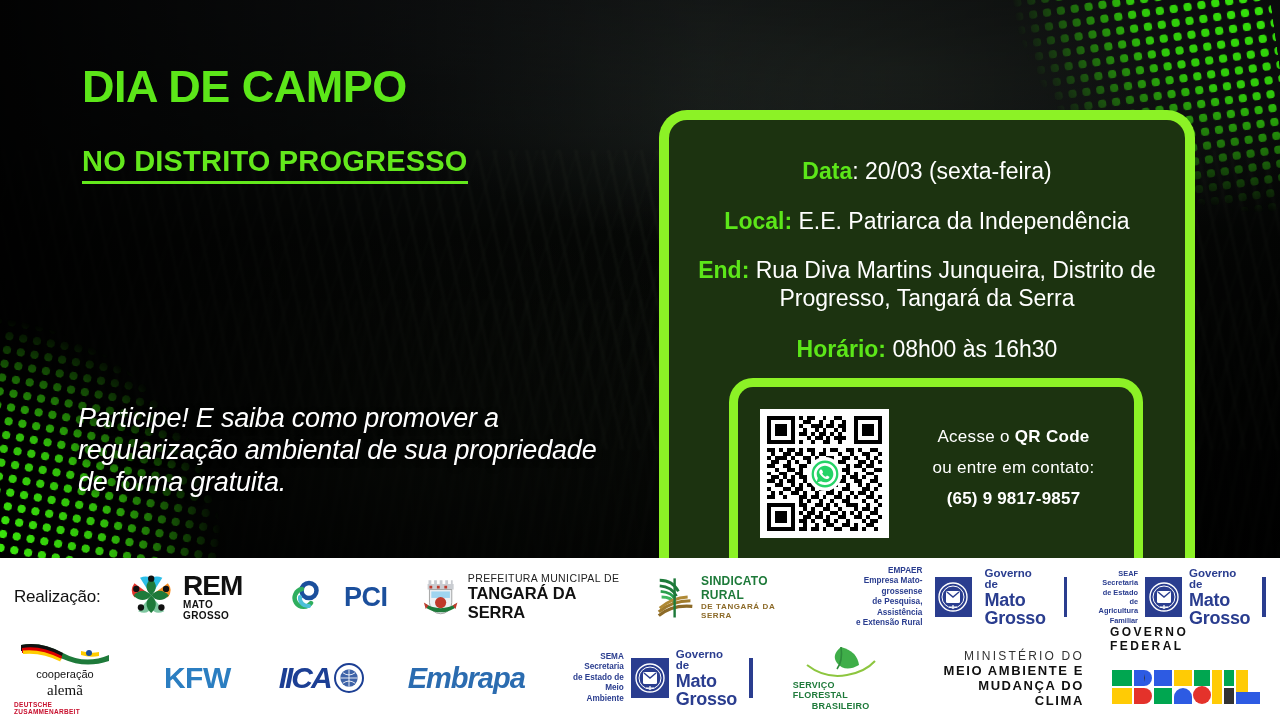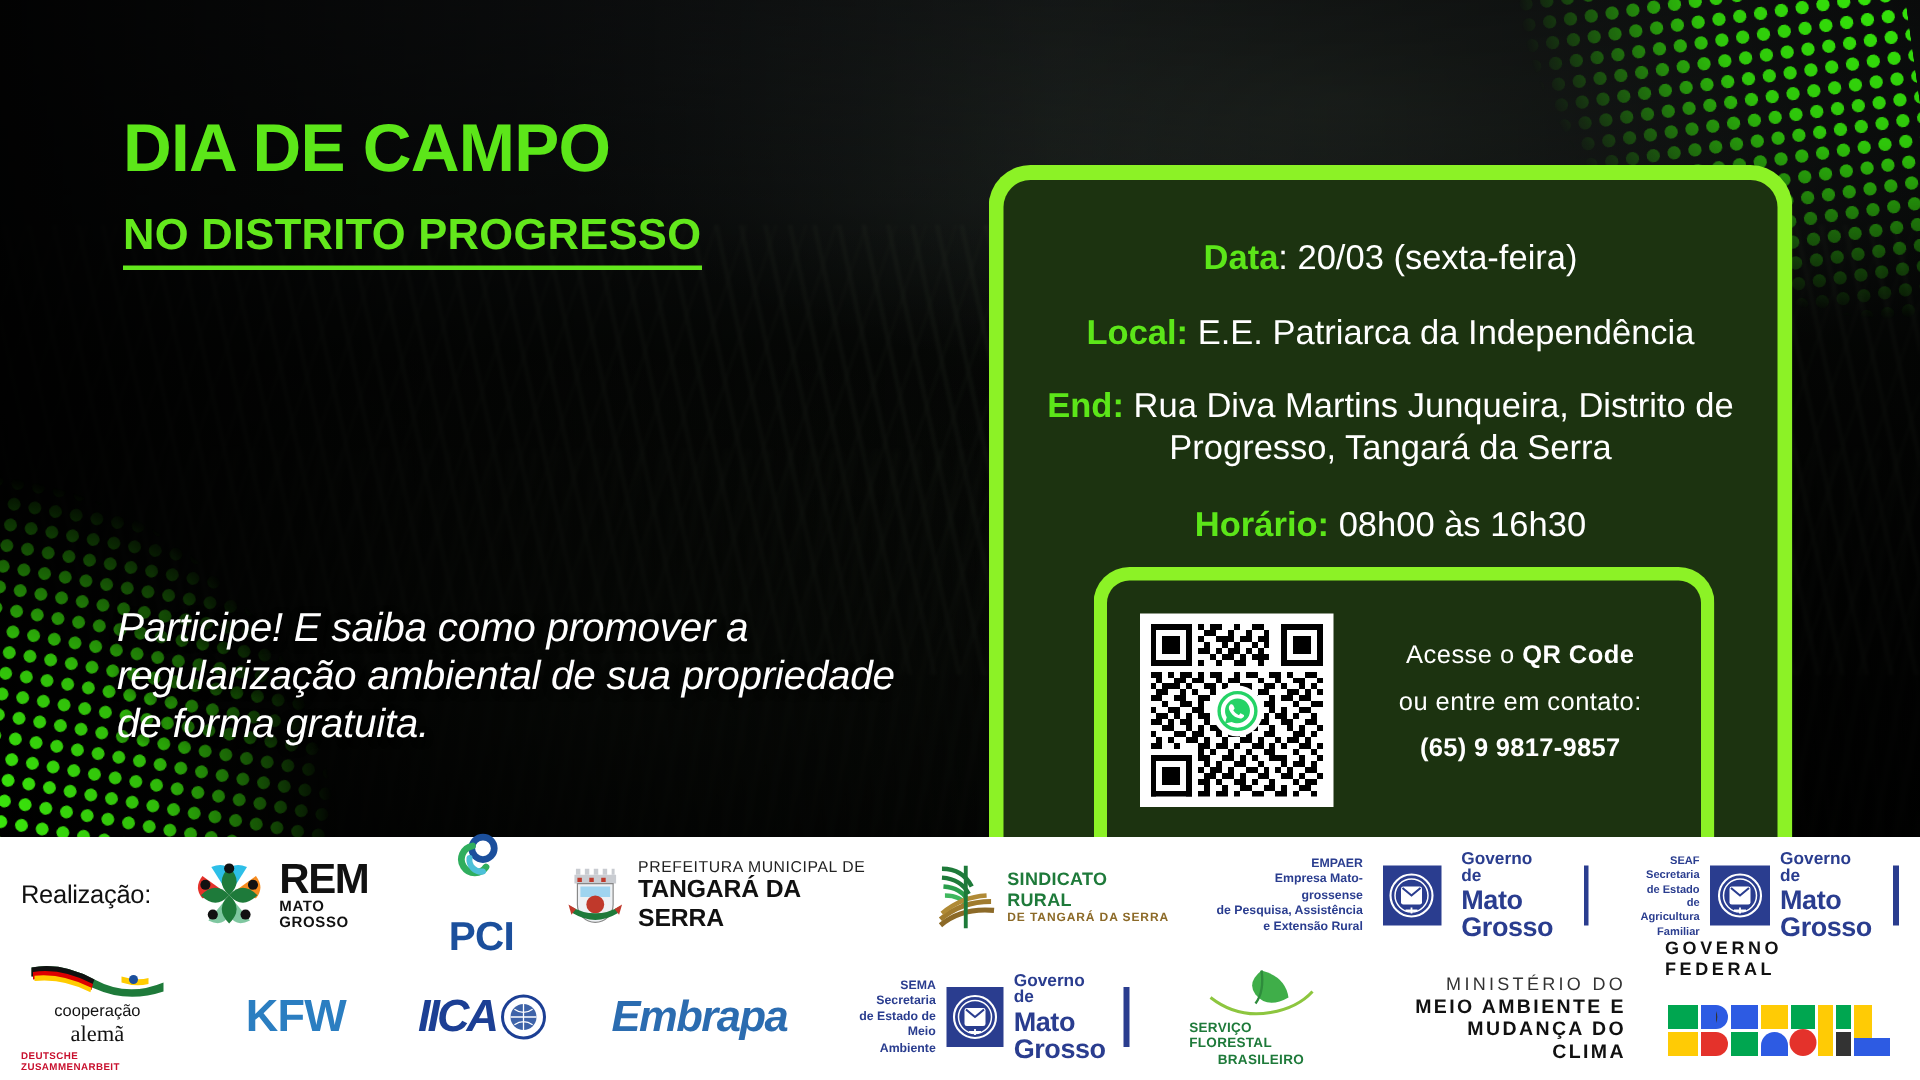--- a/index.html
+++ b/index.html
@@ -55,32 +55,32 @@
   .halftone.bl {
     left:-40px; bottom:-20px; width:300px; height:300px;
     transform:rotate(10deg);
     background-image:radial-gradient(circle at center, #3BE80C 40%, rgba(59,232,12,0) 45%);
     background-size:14px 14px;
     -webkit-mask-image:radial-gradient(ellipse 105% 100% at 12% 100%, #000 8%, rgba(0,0,0,.8) 44%, rgba(0,0,0,0) 80%);
     mask-image:radial-gradient(ellipse 105% 100% at 12% 100%, #000 8%, rgba(0,0,0,.8) 44%, rgba(0,0,0,0) 80%);
   }
 
   
-  .left { position:absolute; left:82px; top:76px; width:520px; }
+  .left { position:absolute; left:82px; top:64px; width:520px; }
   .h-kicker {
     font-size:45px; font-weight:900; letter-spacing:-.5px; line-height:1.0;
     color:#5CE619; font-stretch:condensed;
   }
   .h-main {
     margin-top:2px; font-size:45px; font-weight:900; line-height:1.07;
     color:#ffffff; letter-spacing:-.5px;
   }
   .h-main div { white-space:nowrap; }
   .h-sub {
-    margin-top:20px; display:inline-block; font-size:29px; font-weight:700;
+    margin-top:36px; display:inline-block; font-size:29px; font-weight:700;
     color:#63E81C; letter-spacing:.2px;
     border-bottom:3px solid #63E81C; padding-bottom:3px;
   }
   .lede {
     position:absolute; left:78px; top:403px; width:520px;
     font-size:27px; font-style:italic; font-weight:500; color:#fff;
     line-height:1.18; letter-spacing:-.2px;
     text-shadow:0 2px 6px rgba(0,0,0,.8);
   }
 
@@ -128,21 +128,21 @@
   .realiz { font-size:17px; font-weight:400; color:#111; margin-right:26px; letter-spacing:-.2px; white-space:nowrap; }
   .logo { display:flex; align-items:center; justify-content:center; }
 
   
   .rem { gap:8px; }
   .rem .mark { width:52px; height:46px; position:relative; }
   .rem .txt .big { font-size:28px; font-weight:900; color:#111; line-height:.95; letter-spacing:-1px; }
   .rem .txt .small { font-size:10px; font-weight:800; color:#111; letter-spacing:.4px; }
 
   
-  .pci { gap:19px;flex-direction:column; }
+  .pci { gap:19px; }
   .pci .txt { font-size:27px; font-weight:900; color:#1B4F9C; letter-spacing:-.5px; }
 
   
   .pref { gap:9px; }
   .pref .txt .l1 { font-size:10.5px; color:#222; letter-spacing:.4px; }
   .pref .txt .l2 { font-size:16.5px; font-weight:800; color:#111; letter-spacing:-.1px; }
 
   
   .sind { gap:6px; }
   .sind .txt .l1 { font-size:12px; font-weight:800; color:#1E7A3A; letter-spacing:.2px; }

